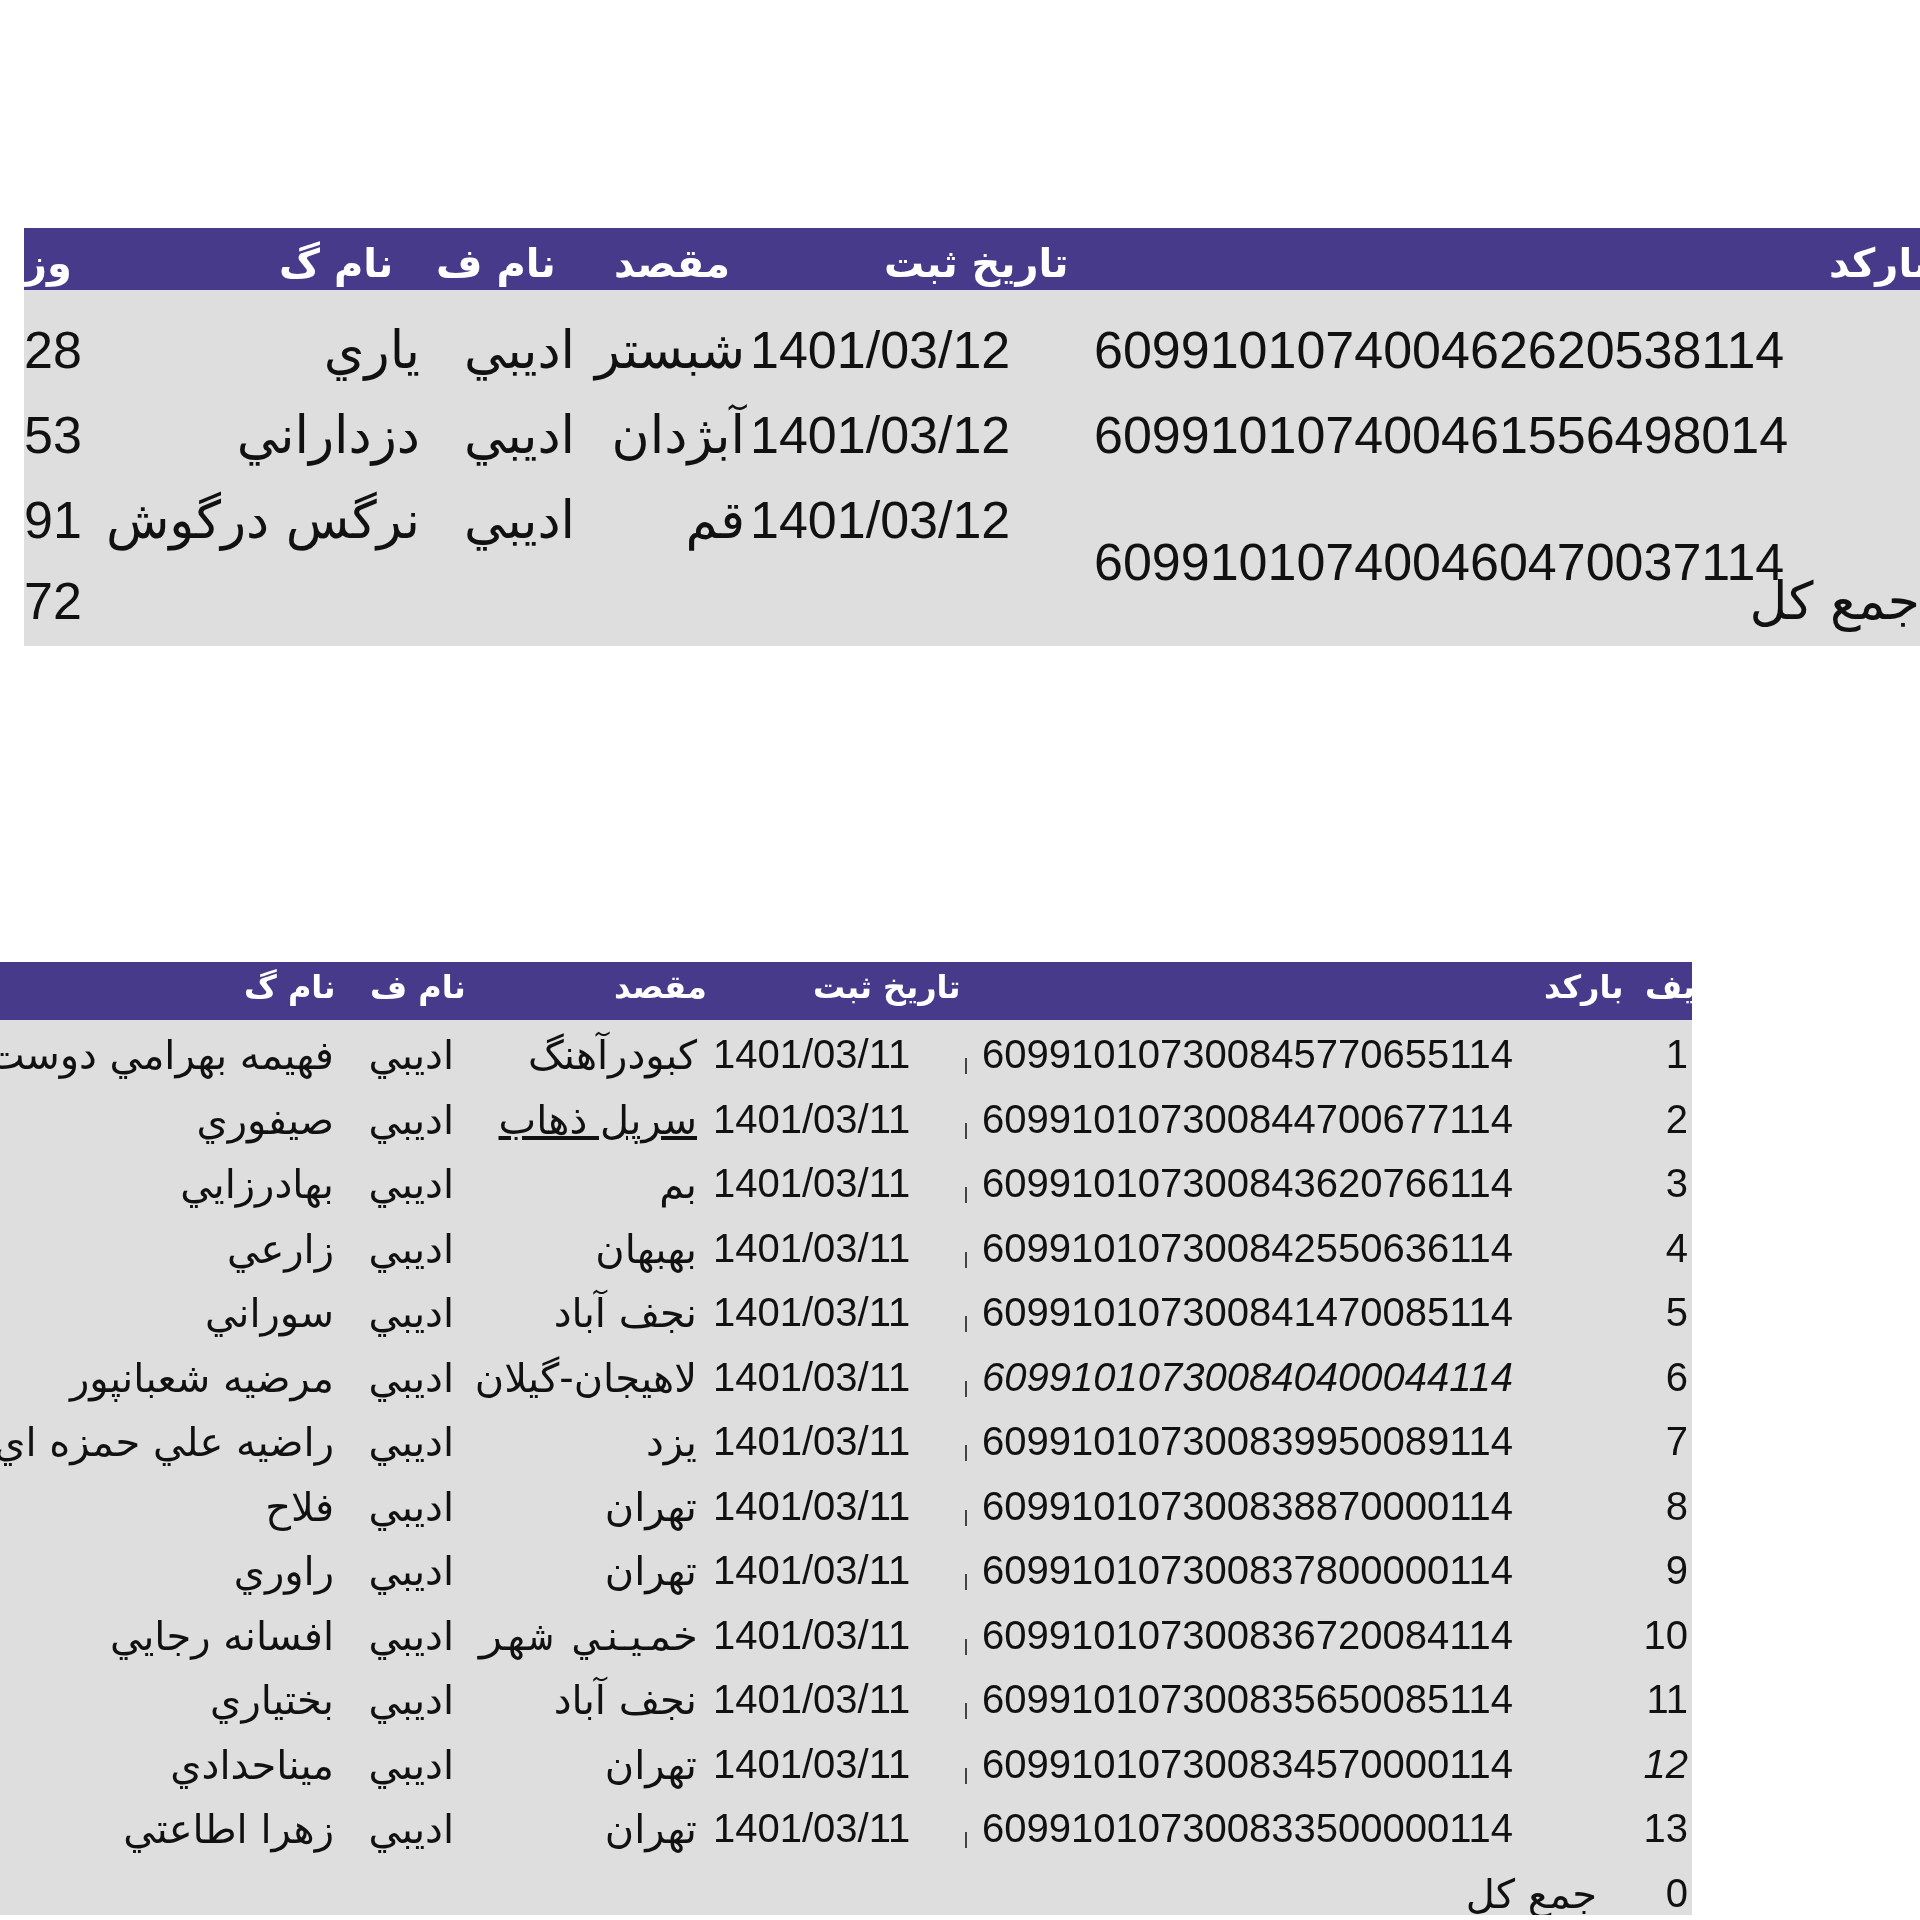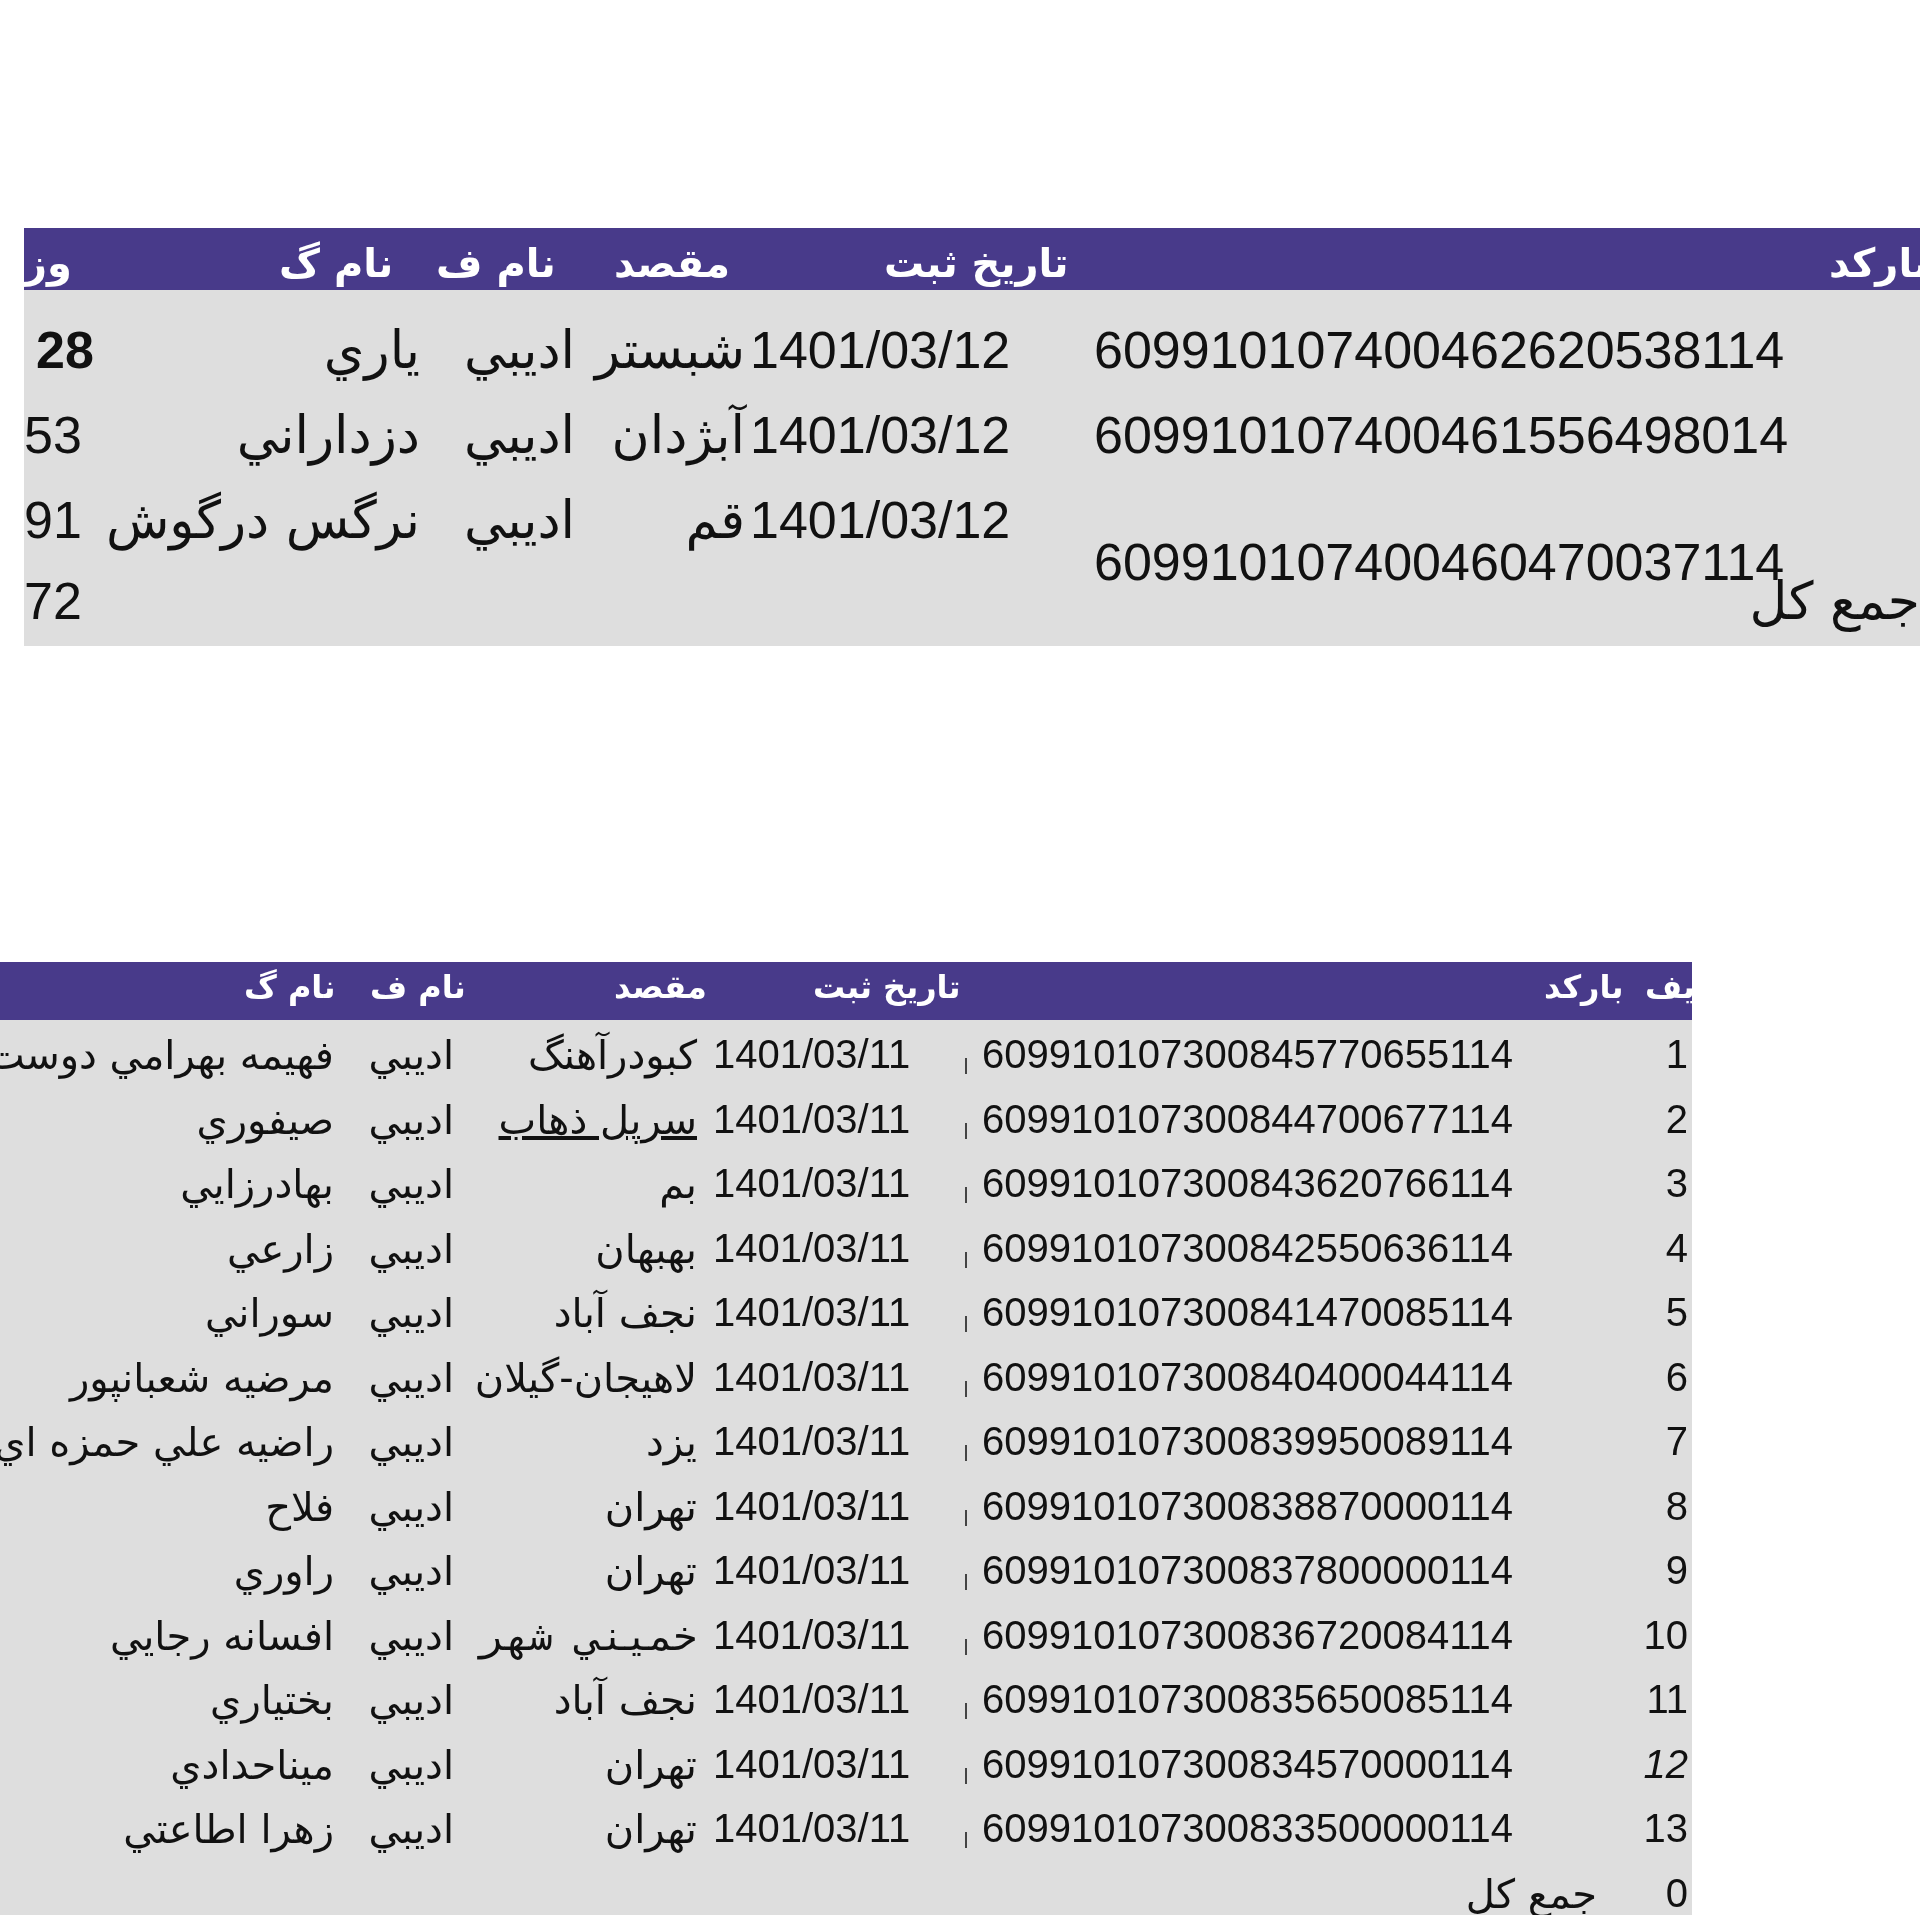--- a/index.html
+++ b/index.html
@@ -32,21 +32,21 @@
   <div class="hdr">
     <span style="left:0px;">وز</span>
     <span style="left:255px;">نام گ</span>
     <span style="left:412px;">نام ف</span>
     <span style="left:590px;">مقصد</span>
     <span style="left:860px;">تاريخ ثبت</span>
     <span style="left:1805px;">بارکد</span>
   </div>
   <div id="t1rows">
       <div>
-        <div class="cell num" style="top:92px; left:12px;font-weight:bold;">28</div>
+        <div class="cell num" style="top:92px; left:0px;">28</div>
         <div class="cell rtl" style="top:92px; right:1500px;">ياري</div>
         <div class="cell rtl" style="top:92px; right:1345px;">اديبي</div>
         <div class="cell rtl" style="top:92px; right:1175px;">شبستر</div>
         <div class="cell num" style="top:92px; left:726px;">1401/03/12</div>
         <div class="cell num" style="top:92px; left:1070px;">609910107400462620538114</div>
       </div>
       <div>
         <div class="cell num" style="top:177px; left:0px;">53</div>
         <div class="cell rtl" style="top:177px; right:1500px;">دزداراني</div>
         <div class="cell rtl" style="top:177px; right:1345px;">اديبي</div>
@@ -121,21 +121,21 @@
         <div class="tick" style="left: 965px; top: 354px;"></div>
         <div class="cell num" style="top:328px; left:982px;">609910107300841470085114</div>
         <div class="cell num" style="top:328px; right:4px;">5</div>
       </div>
       <div>
         <div class="cell rtl" style="top:392.5px; right:1358px;">مرضيه شعبانپور</div>
         <div class="cell rtl" style="top:392.5px; right:1238px;">اديبي</div>
         <div class="cell rtl" style="top:392.5px; right:995px;">لاهيجان-گيلان</div>
         <div class="cell num" style="top:392.5px; left:713px;">1401/03/11</div>
         <div class="tick" style="left: 965px; top: 418.5px;"></div>
-        <div class="cell num" style="top:392.5px; left:982px;">609910107300840400044114</div>
+        <div class="cell num" style="top:392.5px; left:982px;font-style:italic;">609910107300840400044114</div>
         <div class="cell num" style="top:392.5px; right:4px;">6</div>
       </div>
       <div>
         <div class="cell rtl" style="top:457px; right:1358px;">راضيه علي حمزه اي</div>
         <div class="cell rtl" style="top:457px; right:1238px;">اديبي</div>
         <div class="cell rtl" style="top:457px; right:995px;">يزد</div>
         <div class="cell num" style="top:457px; left:713px;">1401/03/11</div>
         <div class="tick" style="left: 965px; top: 483px;"></div>
         <div class="cell num" style="top:457px; left:982px;">609910107300839950089114</div>
         <div class="cell num" style="top:457px; right:4px;">7</div>

